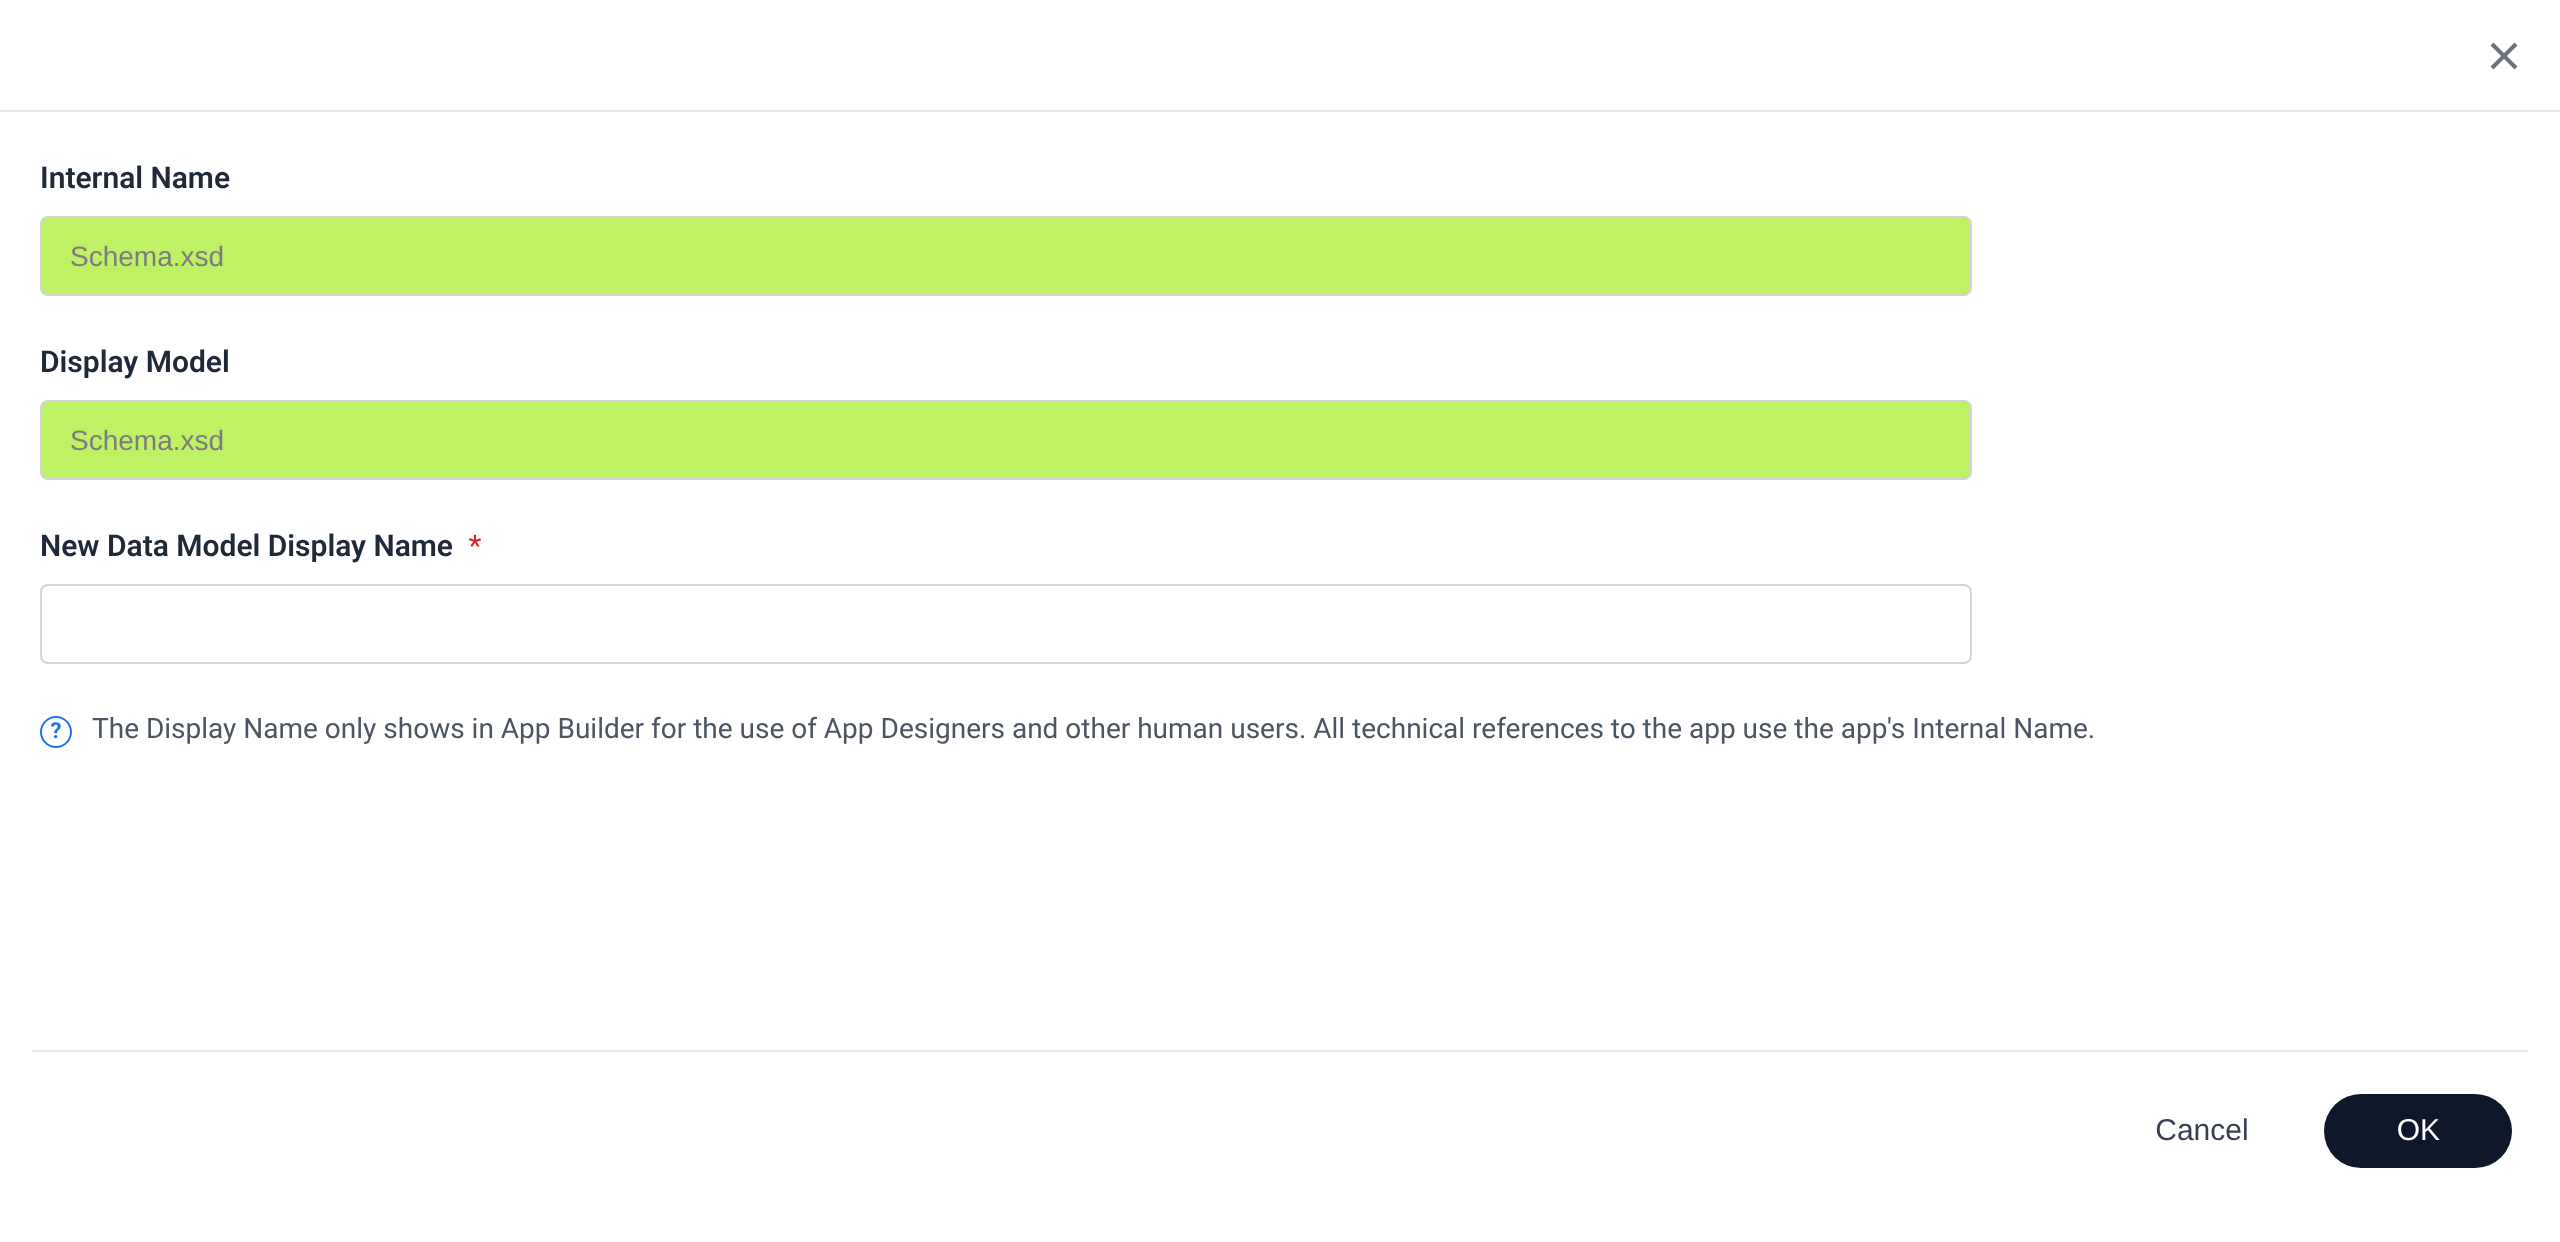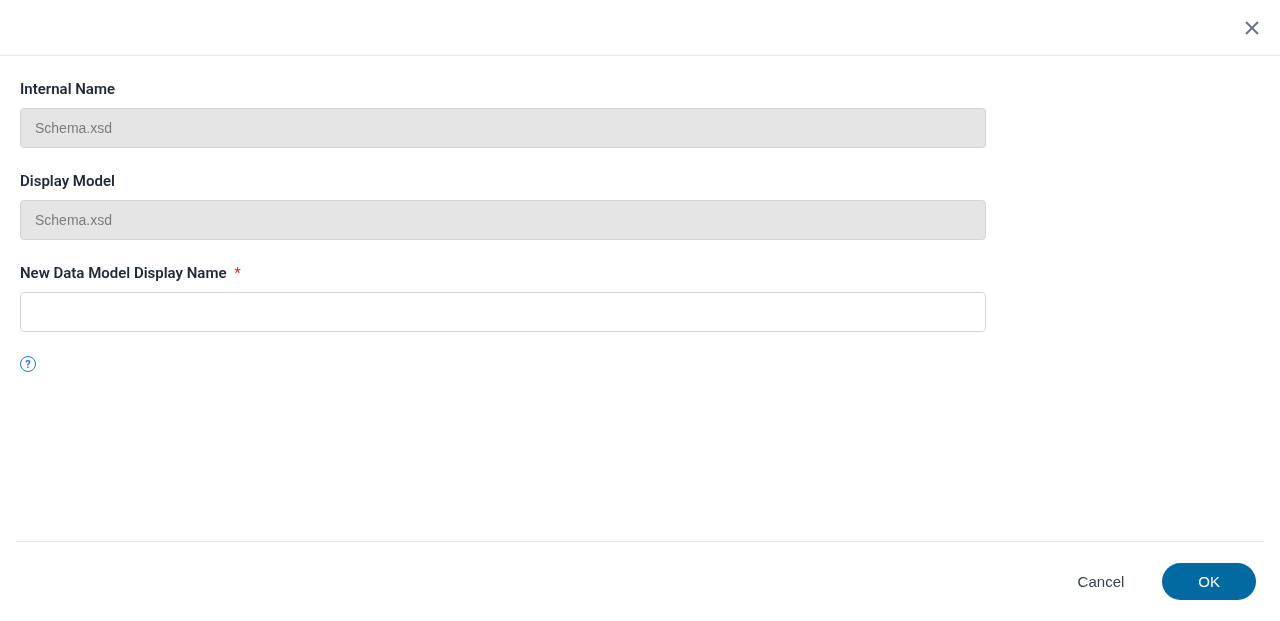--- a/index.html
+++ b/index.html
@@ -87,21 +87,21 @@
       width: 966px;
       height: 40px;
       padding: 0 14px;
       font-size: 14px;
       border: 1px solid #d1d5db;
       border-radius: 4px;
       color: #1f2937;
       outline: none;
     }
     .form-input[readonly] {
-      background-color: #e5e5e5;
+      background-color: #bef264;
       color: #7c7c80;
       cursor: default;
     }
     .help-row {
       display: flex;
       align-items: center;
       gap: 10px;
       margin-top: 4px;
     }
     .help-icon {
@@ -117,41 +117,41 @@
       font-weight: 700;
       flex-shrink: 0;
     }
     .help-text {
       font-size: 14px;
       color: #4b5563;
       line-height: 1.4;
     }
     .dialog-footer {
       position: absolute;
-      bottom: 0;
+      bottom: 16px;
       left: 16px;
       right: 16px;
       height: 80px;
       border-top: 1px solid #e5e7eb;
       display: flex;
       align-items: center;
       justify-content: flex-end;
       gap: 34px;
       padding-right: 8px;
     }
     .btn-cancel {
       background: none;
       border: none;
       font-size: 15px;
       color: #374151;
       cursor: pointer;
       padding: 8px 4px;
     }
     .btn-ok {
-      background: #0369a1;
+      background: #0f172a;
       border: none;
       color: #ffffff;
       font-size: 15px;
       font-weight: 500;
       padding: 10px 36px;
       border-radius: 20px;
       cursor: pointer;
     }
   </style>
 </head>
@@ -181,20 +181,21 @@
   <div class="form-group">
     <label class="form-label">
       <span>New Data Model Display Name</span>
       <span class="required">*</span>
     </label>
     <input type="text" class="form-input" value="" style="">
   </div>
 
   <div class="help-row">
     <span class="help-icon">?</span>
+    <span class="help-text">The Display Name only shows in App Builder for the use of App Designers and other human users. All technical references to the app use the app's Internal Name.</span>
   </div>
 
 </div>
 
 <div class="dialog-footer">
   <button class="btn-cancel">Cancel</button>
   <button class="btn-ok">OK</button>
 </div>
 
 </body></html>

